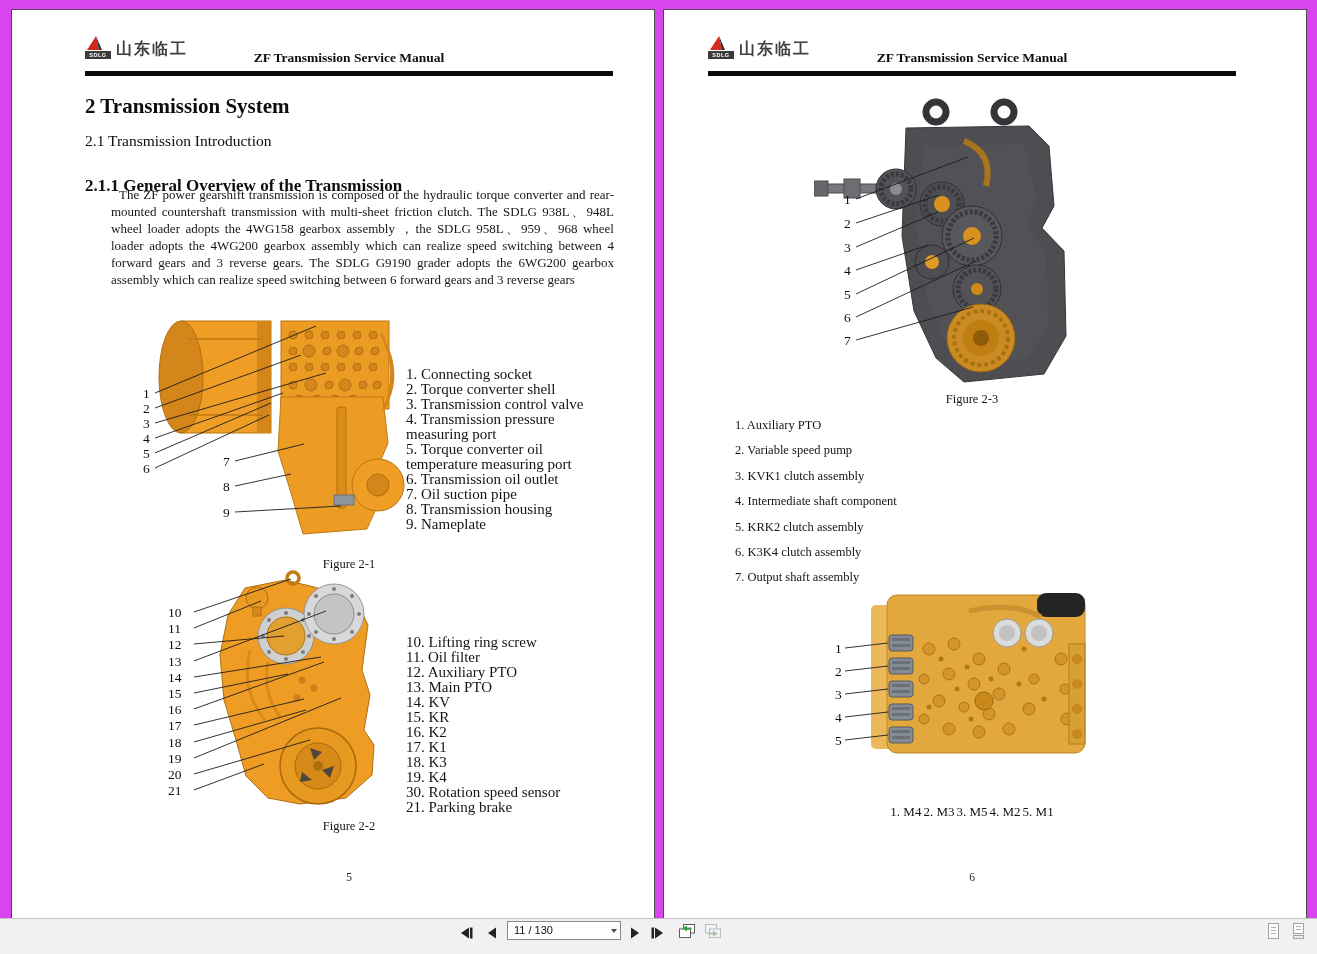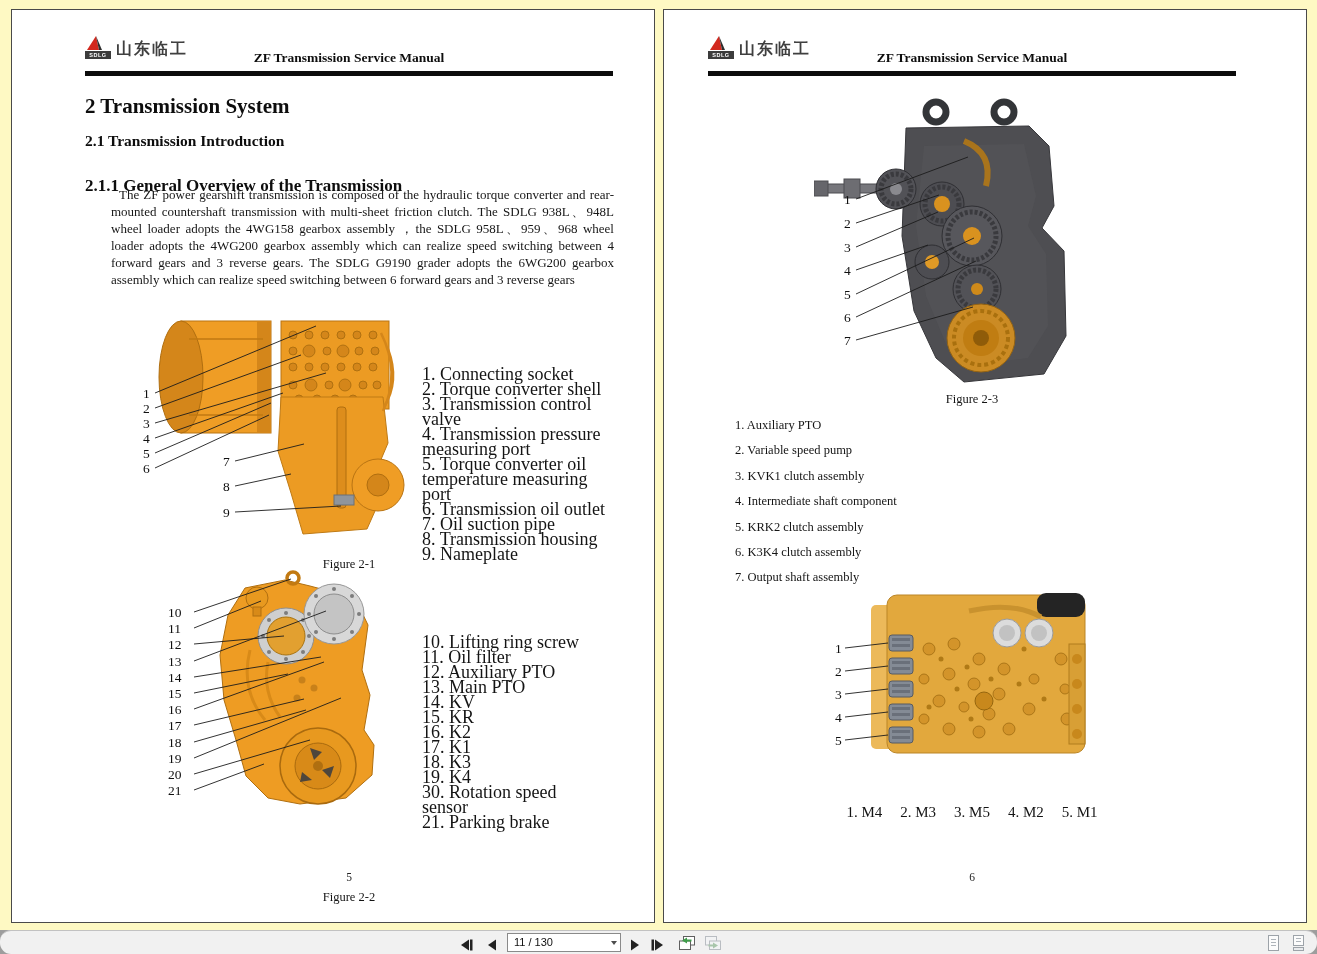--- a/index.html
+++ b/index.html
@@ -1,58 +1,58 @@
 <!DOCTYPE html>
 <html><head>
 <meta charset="utf-8">
 <style>
   * { margin:0; padding:0; box-sizing:border-box; }
   html,body { width:1317px; height:954px; }
   body { font-family:"Liberation Serif", serif; background:#9d9d9d; overflow:hidden; }
   #app { position:relative; width:1317px; height:954px; background:#9d9d9d; }
 
-  .viewer { position:absolute; left:0; top:0; right:0; bottom:24px; background:#fef9c3; }
+  .viewer { position:absolute; left:0; top:0; right:0; bottom:24px; background:#d946ef; }
   .page { position:absolute; top:9px; width:644px; height:914px; background:#ffffff; border:1px solid #4a4a4a; }
   .page-left  { left:11px; }
   .page-right { left:663px; }
   .content { position:absolute; top:0; height:100%; }
   .page-left  .content { left:73px; width:528px; }
   .page-right .content { left:44px; width:528px; }
 
   .hdr-logo { position:absolute; top:25px; left:0; display:flex; align-items:flex-start; gap:5px; }
   .logo-mark { position:relative; width:26px; height:24px; }
   .logo-bar { position:absolute; left:0; top:16px; width:26px; height:8px; background:#3c3c3c;
               color:#fff; font-family:"Liberation Sans",sans-serif; font-weight:bold; font-size:5.5px;
               line-height:8px; text-align:center; letter-spacing:.5px; }
   .hdr-cn { font-family:"Liberation Sans",sans-serif; font-weight:bold; font-size:16px; color:#3f3f3f;
             letter-spacing:2px; margin-top:4px; }
   .hdr-title { position:absolute; top:40px; left:0; right:0; text-align:center; font-weight:bold;
                font-size:13.5px; color:#0e0e0e; }
   .hdr-rule { position:absolute; top:61px; left:0; right:0; height:5px; background:#0c0c0c; }
 
   .h1 { position:absolute; top:84px; left:0; font-size:21px; font-weight:bold; color:#0d0d0d; }
-  .h2 { position:absolute; top:122px; left:0; font-size:15.5px; font-weight:bold; color:#0d0d0d; }
+  .h2 { position:absolute; top:122px; left:0; font-size:15.5px; font-weight:normal; color:#0d0d0d; }
   .h3 { position:absolute; top:151px; left:0; font-size:17px; font-weight:bold; color:#0d0d0d;margin-top:15px; }
   .para { position:absolute; top:176px; left:26px; width:503px; font-size:13px; line-height:17px;
           text-align:justify; text-indent:8px; color:#161616; }
 
   .fig { position:absolute; }
-  .legend { position:absolute; font-size:18px; line-height:15px; color:#141414;margin-left:16px; }
+  .legend { position:absolute; font-size:15px; line-height:15px; color:#141414; }
   .caption { position:absolute; left:0; right:0; text-align:center; font-size:12.5px; color:#141414; }
   .items { position:absolute; font-size:12.5px; color:#141414; }
   .items > div { line-height:25.4px; }
-  .labels-row { position:absolute; left:0; right:0; display:flex; justify-content:center; gap:18px;
-                font-size:15px; color:#141414; }
+  .labels-row { position:absolute; left:0; right:0; display:flex; justify-content:center; gap:2px;
+                font-size:13px; color:#141414; }
   .pagenum { position:absolute; top:861px; left:0; right:0; text-align:center; font-size:11.5px; color:#222; }
 
   svg text.co { font-family:"Liberation Serif",serif; font-size:13.5px; fill:#101010; }
   .lead { stroke:#1c1c1c; stroke-width:0.9; }
 
-  .toolbar { position:absolute; left:0; right:0; bottom:0; height:24px; background:#f1f1f1;
-             border-top:1px solid #c2c2c2; font-family:"Liberation Sans",sans-serif;border-radius:11px; }
+  .toolbar { position:absolute; left:0; right:0; bottom:0; height:36px; background:#f1f1f1;
+             border-top:1px solid #c2c2c2; font-family:"Liberation Sans",sans-serif; }
   .tbtn { position:absolute; top:6px; cursor:pointer; }
   .combo { position:absolute; left:507px; top:2px; width:114px; height:19px; background:#ffffff;
            border:1px solid #8a8a8a; font-size:11px; color:#111; }
   .combo-val { position:absolute; left:6px; top:0; line-height:17px; }
   .combo-arrow { position:absolute; right:3px; top:7px; width:0; height:0;
                  border-left:3.5px solid transparent; border-right:3.5px solid transparent;
                  border-top:4px solid #4c4c4c; }
 </style>
 </head>
 <body>
@@ -261,21 +261,21 @@
           <div>14. KV</div>
           <div>15. KR</div>
           <div>16. K2</div>
           <div>17. K1</div>
           <div>18. K3</div>
           <div>19. K4</div>
           <div>30. Rotation speed sensor</div>
           <div>21. Parking brake</div>
         </div>
 
-        <div class="caption" style="top:880px;">Figure 2-2</div>
+        <div class="caption" style="top:809px;">Figure 2-2</div>
         <div class="pagenum">5</div>
       </div>
     </div>
 
     <div class="page page-right">
       <div class="content">
         <div class="hdr-logo">
           <div class="logo-mark">
             <svg width="26" height="16" viewBox="0 0 26 16">
               <polygon points="2,15 11,1 14,15" fill="#d2281e"></polygon>

